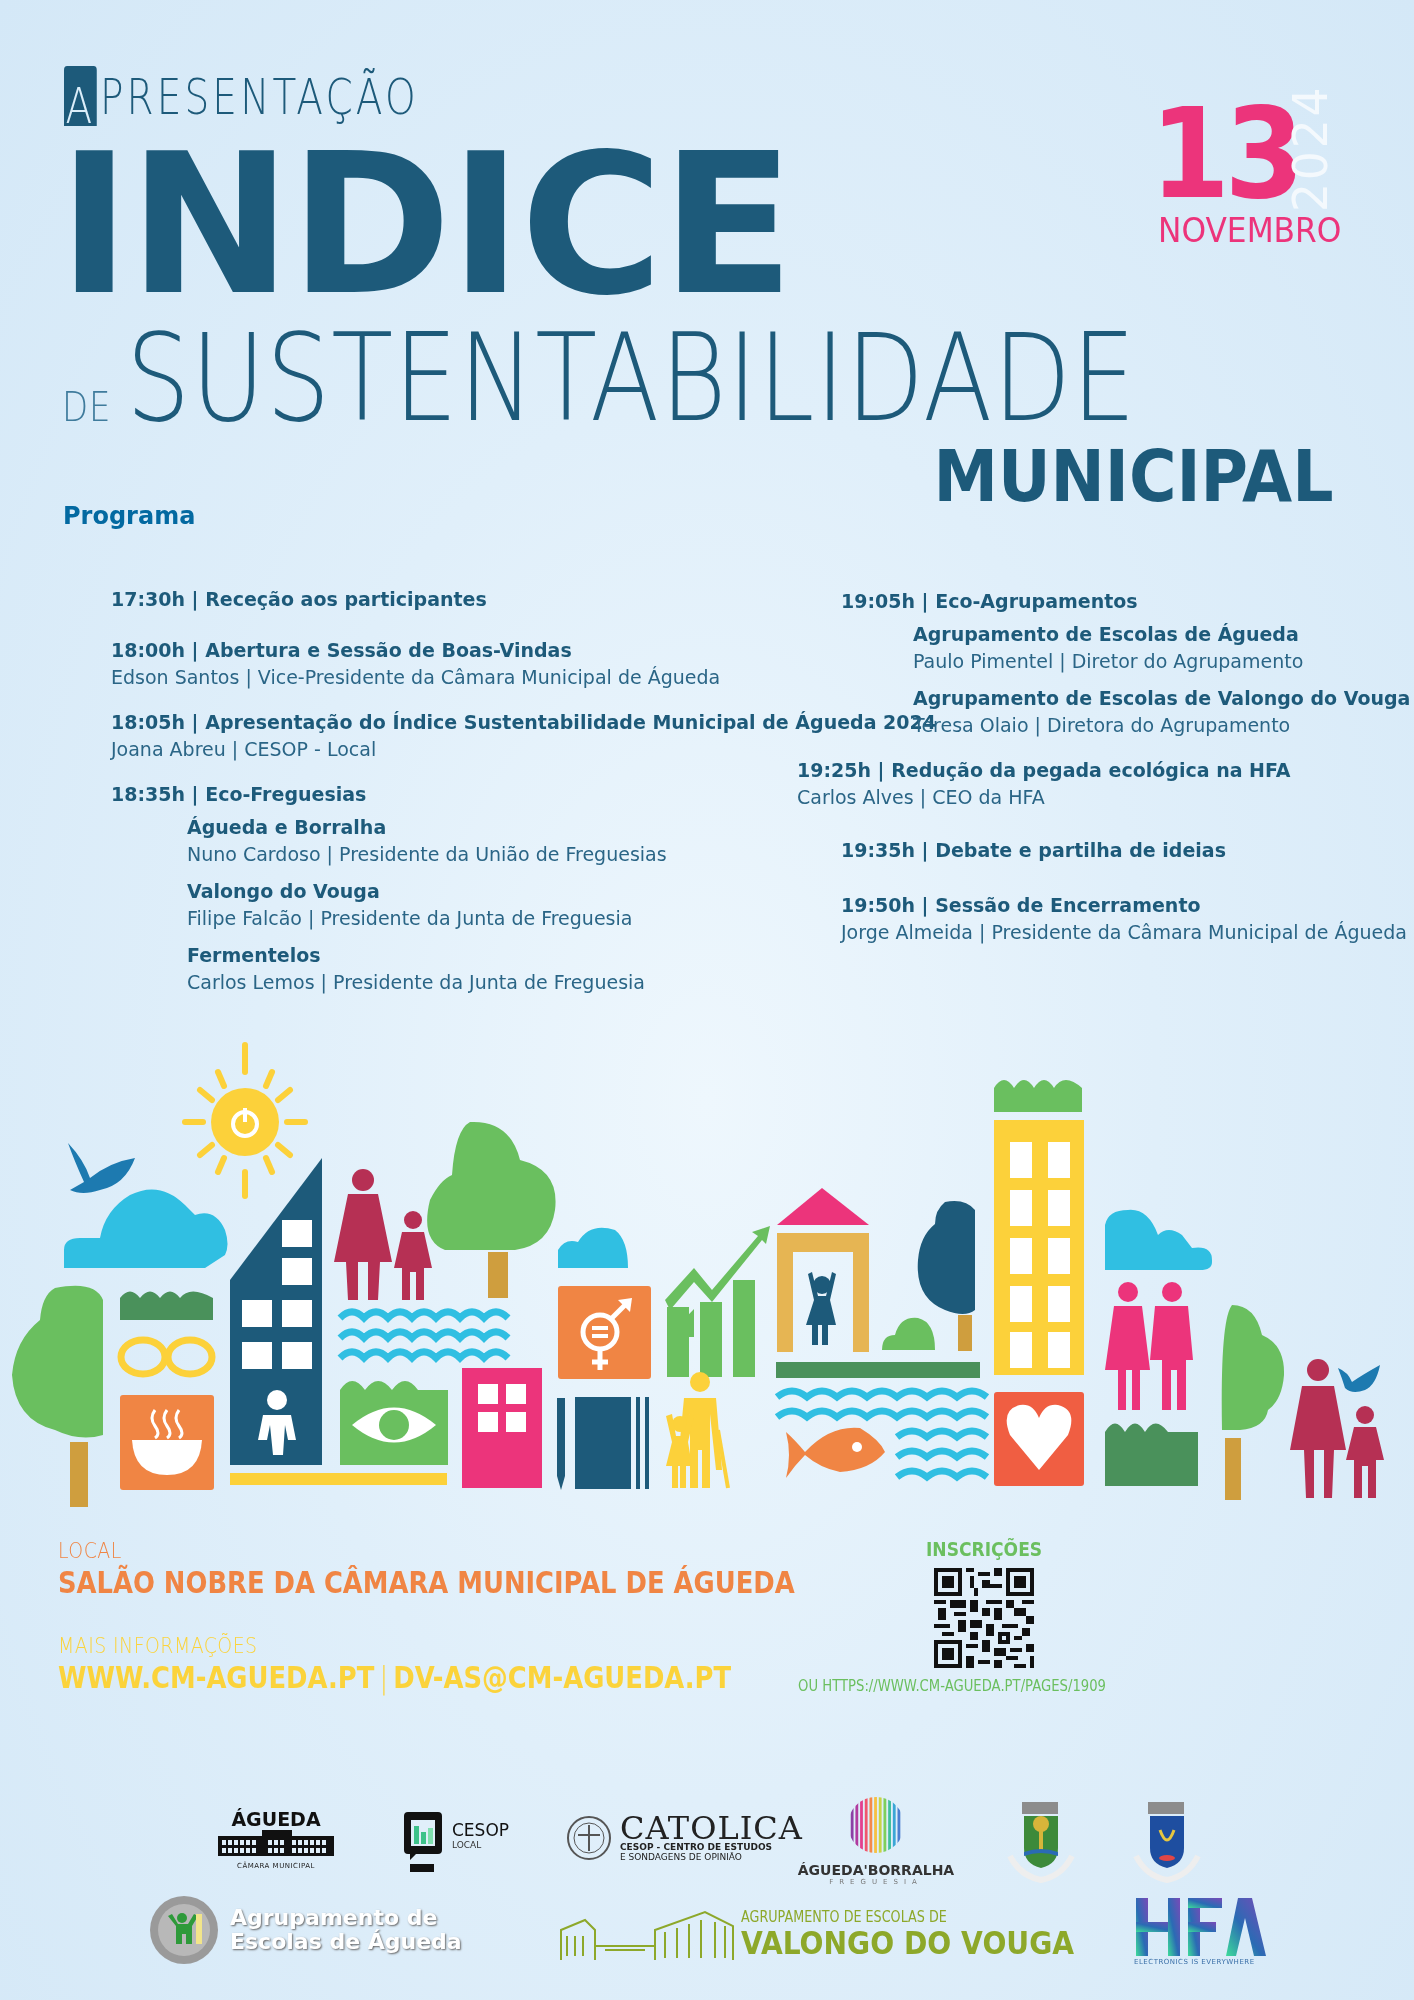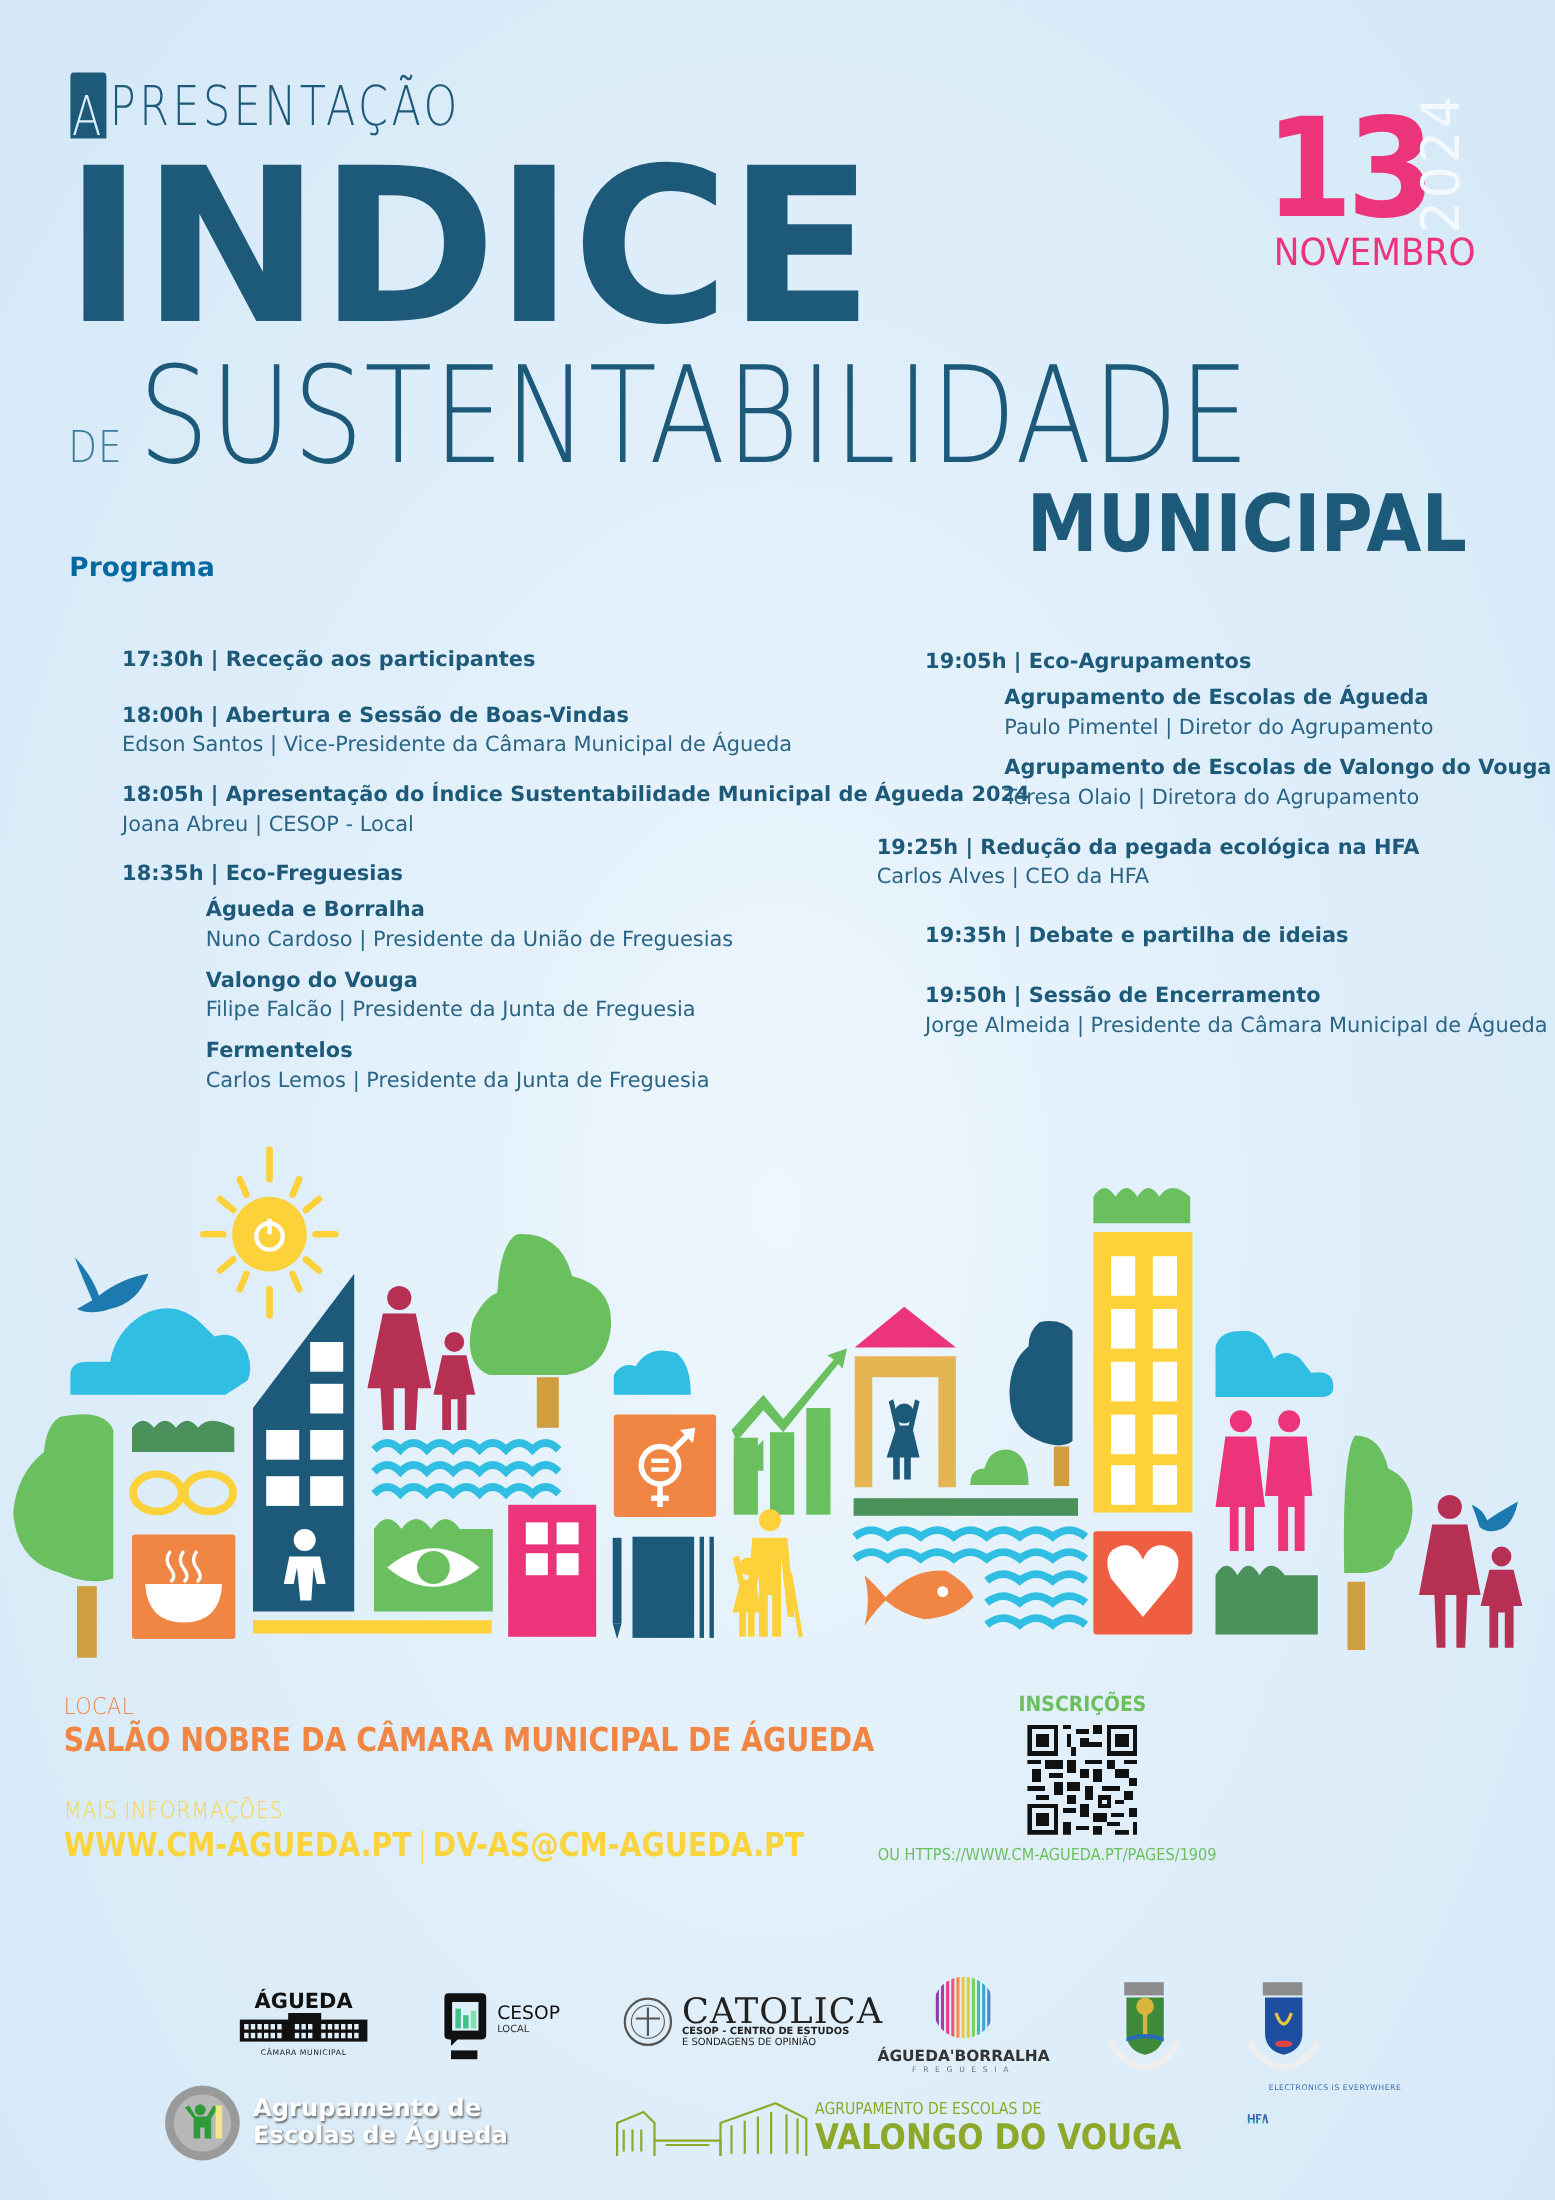--- a/index.html
+++ b/index.html
@@ -565,21 +565,21 @@
         <line x1="170" y1="20" x2="170" y2="52"></line>
       <line x1="50" y1="44" x2="90" y2="44"></line>
     </g>
   </svg>
   <div style="margin-left:6px; display:flex; flex-direction:column; color:#8da82a;">
     <span style="font-size:15px; transform:scaleX(0.85); transform-origin:left; white-space:nowrap;">AGRUPAMENTO DE ESCOLAS DE</span>
     <span style="font-size:32px; font-weight:700; line-height:34px; transform:scaleX(0.88); transform-origin:left; white-space:nowrap;">VALONGO DO VOUGA</span>
   </div>
 </div>
 
-<div class="logo" style="left:1134px; top:1894px; width:140px; height:80px; flex-direction:row; align-items:flex-start;">
+<div class="logo" style="left:1134px; top:1894px; width:140px; height:80px; flex-direction:column; align-items:flex-start;">
   <svg width="134" height="64" viewBox="0 0 134 64">
     <defs>
       <linearGradient id="hfag" x1="0" y1="1" x2="1" y2="0">
         <stop offset="0" stop-color="#3ddc9a"></stop>
           <stop offset="0.45" stop-color="#2a6bb4"></stop>
           <stop offset="1" stop-color="#7a4ab8"></stop>
       </linearGradient>
     </defs>
     <g fill="url(#hfag)">
       <rect x="2" y="4" width="12" height="58"></rect>

